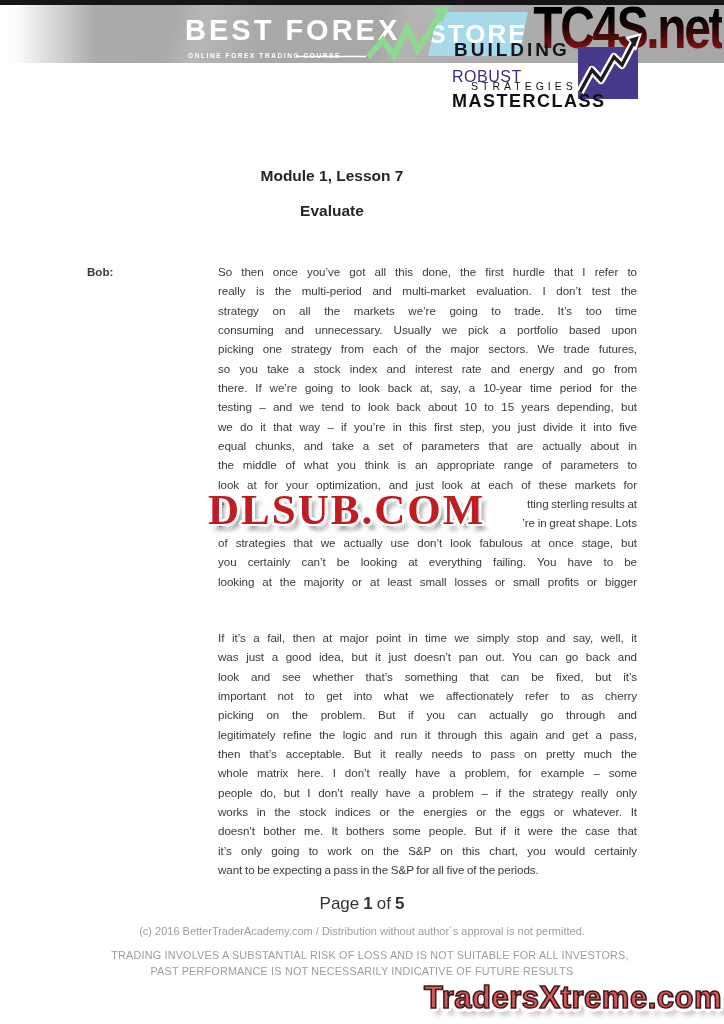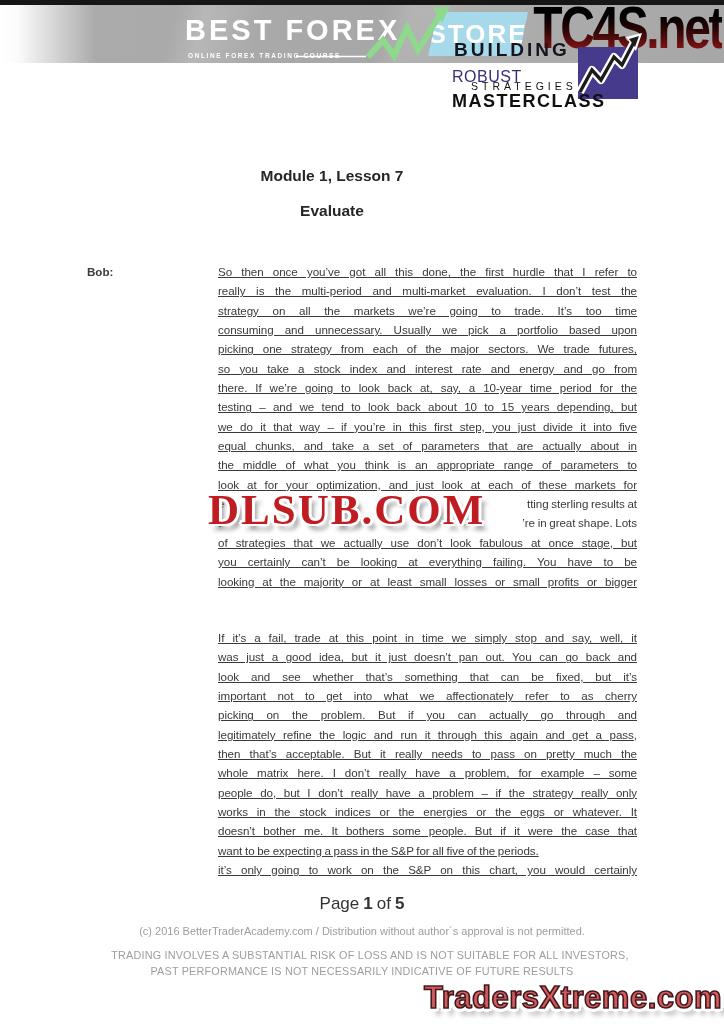--- a/index.html
+++ b/index.html
@@ -42,21 +42,21 @@
   .doc-title{position:absolute;left:0;width:664px;text-align:center;font-weight:700;
              font-size:15.5px;color:#262626;}
   .t1{top:167px;} .t2{top:202px;}
 
   
   .speaker{position:absolute;left:87px;top:262px;font-size:11.6px;font-weight:700;
            color:#3a3a3a;line-height:19.35px;}
   .para{position:absolute;left:218px;width:419px;font-size:11.6px;line-height:19.35px;
         color:#3a3a3a;letter-spacing:-.05px;word-spacing:-.5px;}
   .p1{top:262px;} .p2{top:628px;}
-  .jline{text-align:justify;height:19.35px;overflow:hidden;text-decoration:underline;}
+  .jline{text-align:justify;height:19.35px;overflow:hidden;}
   .jline::after{content:'';display:inline-block;width:100%;height:0;}
   .lastline{text-align:left;}
   .lastline::after{content:none;}
   .splitline{display:flex;justify-content:space-between;height:19.35px;}
 
   
   .dlsub{position:absolute;left:208px;top:485px;z-index:10;
          font-family:"Liberation Serif",serif;font-size:43px;font-weight:700;
          letter-spacing:2px;color:#c01d23;
          text-shadow:-2px -2px 0 #fff,2px -2px 0 #fff,-2px 2px 0 #fff,2px 2px 0 #fff,
@@ -135,33 +135,33 @@
       </div>
       <div class="splitline">
         <span>t</span>
         <span>’re in great shape. Lots</span>
       </div>
       <div class="jline">of strategies that we actually use don’t look fabulous at once stage, but</div>
       <div class="jline">you certainly can’t be looking at everything failing. You have to be</div>
       <div class="jline">looking at the majority or at least small losses or small profits or bigger</div>
     </div>
   <div class="para p2">
-      <div class="jline">If it’s a fail, trade at this point in time we simply stop and say, well, it</div>
+      <div class="jline">If it’s a fail, then at major point in time we simply stop and say, well, it</div>
       <div class="jline">was just a good idea, but it just doesn’t pan out. You can go back and</div>
       <div class="jline">look and see whether that’s something that can be fixed, but it’s</div>
       <div class="jline">important not to get into what we affectionately refer to as cherry</div>
       <div class="jline">picking on the problem. But if you can actually go through and</div>
       <div class="jline">legitimately refine the logic and run it through this again and get a pass,</div>
       <div class="jline">then that’s acceptable. But it really needs to pass on pretty much the</div>
       <div class="jline">whole matrix here. I don’t really have a problem, for example – some</div>
       <div class="jline">people do, but I don’t really have a problem – if the strategy really only</div>
       <div class="jline">works in the stock indices or the energies or the eggs or whatever. It</div>
       <div class="jline">doesn’t bother me. It bothers some people. But if it were the case that</div>
+      <div class="jline">it’s only going to work on the S&amp;P on this chart, you would certainly</div>
       <div class="jline lastline">want to be expecting a pass in the S&amp;P for all five of the periods.</div>
-      <div class="jline">it’s only going to work on the S&amp;P on this chart, you would certainly</div>
     </div>
 
   <div class="dlsub">DLSUB.COM</div>
 
   <div class="pageinfo">
     <span>Page</span><span class="b">1</span><span>of</span><span class="b">5</span>
   </div>
   <div class="copyright">(c) 2016 BetterTraderAcademy.com / Distribution without author´s approval is not permitted.</div>
   <div class="disc d1">TRADING INVOLVES A SUBSTANTIAL RISK OF LOSS AND IS NOT SUITABLE FOR ALL INVESTORS,</div>
   <div class="disc d2">PAST PERFORMANCE IS NOT NECESSARILY INDICATIVE OF FUTURE RESULTS</div>

